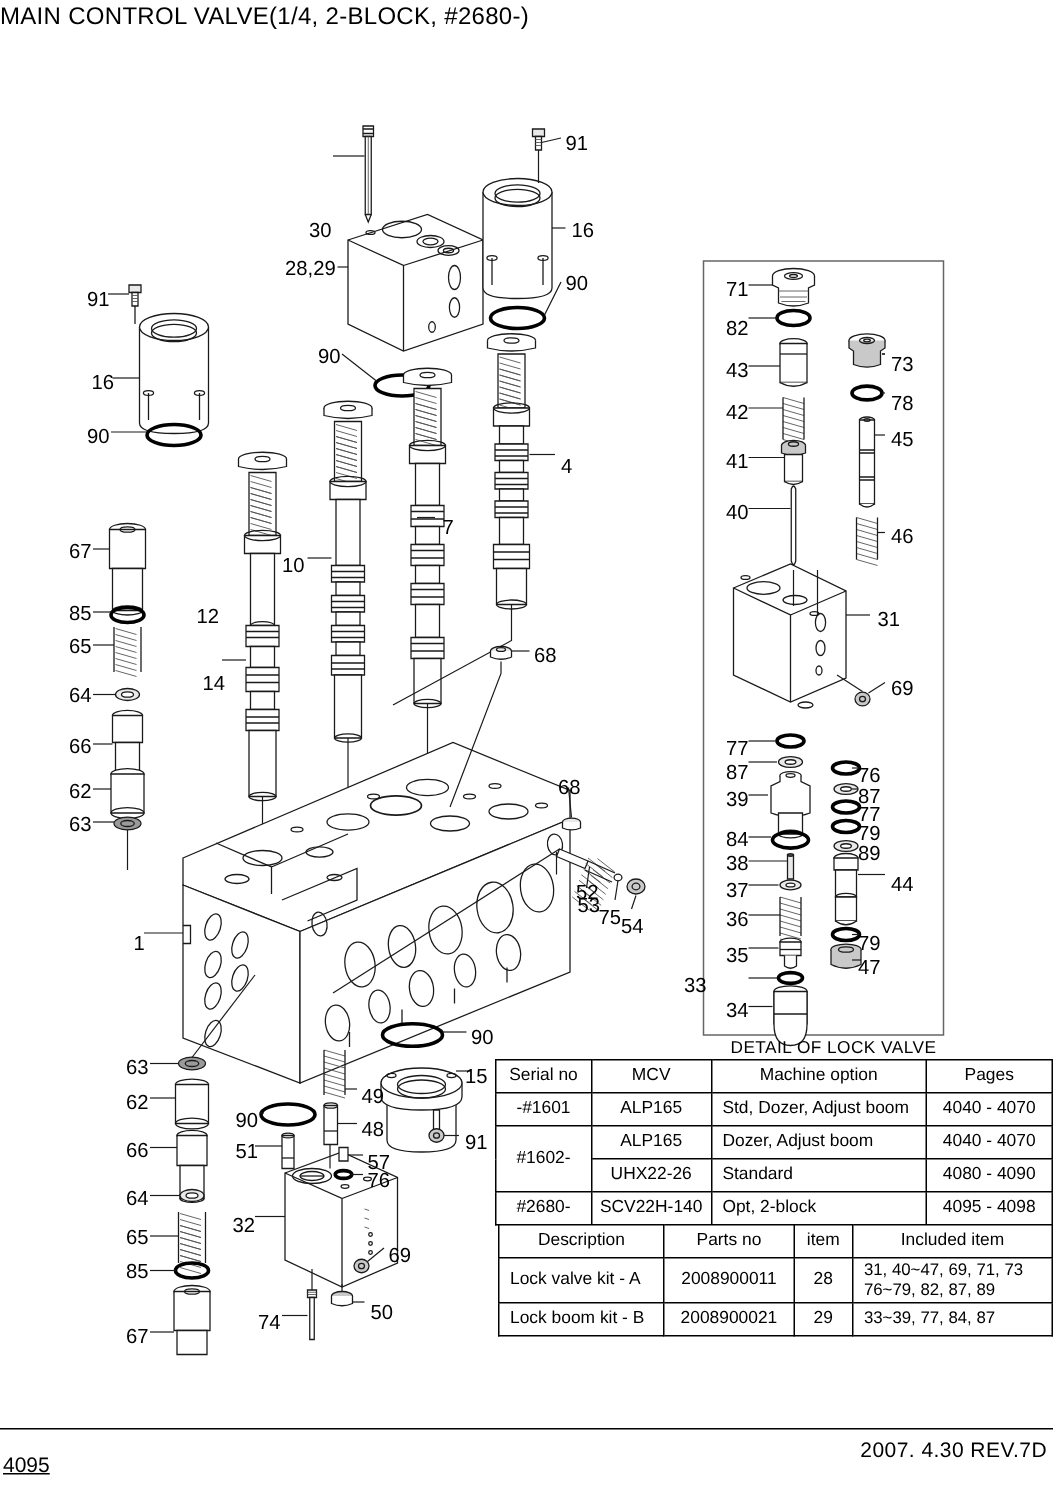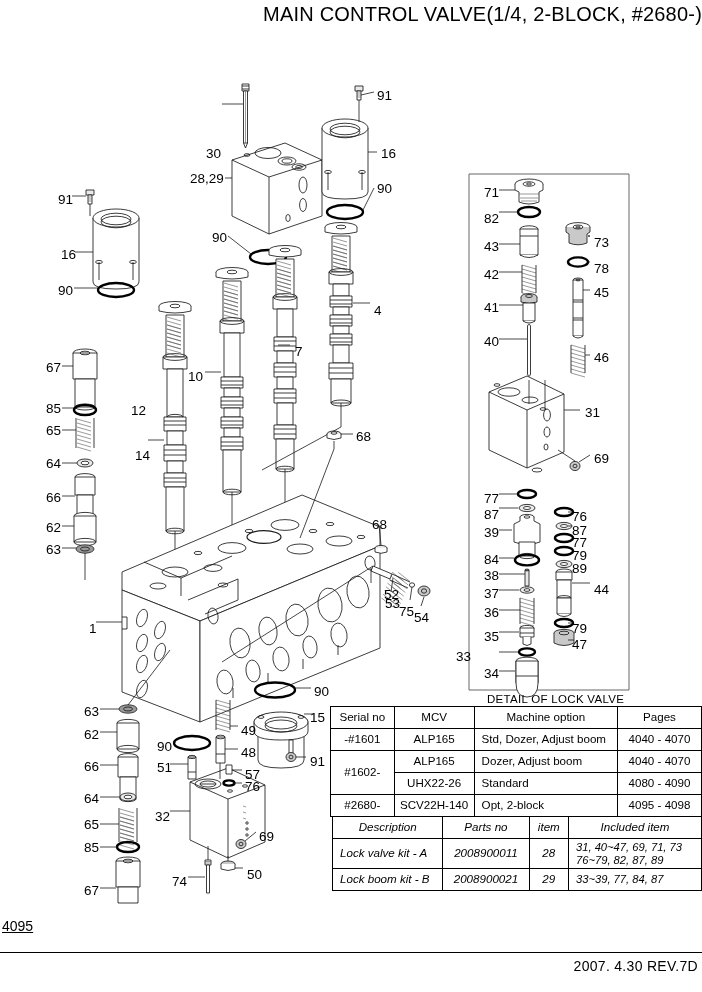--- a/index.html
+++ b/index.html
@@ -2,26 +2,26 @@
 <html><head>
 <meta charset="utf-8">
 <style>
   html,body{margin:0;padding:0;background:#fff;}
   body{width:702px;height:992px;position:relative;
        font-family:"Liberation Sans","DejaVu Sans",sans-serif;color:#000;
        -webkit-font-smoothing:antialiased;}
   #page{position:absolute;inset:0;width:702px;height:992px;overflow:hidden;}
 
   
-  .title{position:absolute;top:3px;left:0;width:702px;text-align:right;
-         font-size:20px;letter-spacing:.2px;white-space:nowrap;}
+  .title{position:absolute;top:3px;left:0;width:702px;text-align:left;
+         font-size:16px;letter-spacing:.2px;white-space:nowrap;}
 
   
   .footer-rule{position:absolute;left:0;top:952px;width:702px;height:1px;background:#000;}
-  .footer-left{position:absolute;left:2px;top:918px;font-size:14px;text-decoration:underline;}
+  .footer-left{position:absolute;left:2px;top:968px;font-size:14px;text-decoration:underline;}
   .footer-right{position:absolute;right:4px;top:958px;font-size:14px;letter-spacing:.3px;}
 
   
   svg.art{position:absolute;left:0;top:0;width:702px;height:992px;overflow:visible;}
   svg.art *{vector-effect:non-scaling-stroke;}
   .ln{stroke:#1a1a1a;stroke-width:.85;fill:none;}
   .ln2{stroke:#1a1a1a;stroke-width:1.15;fill:none;}
   .thin{stroke:#555;stroke-width:.6;fill:none;}
   .fillw{fill:#fff;stroke:#1a1a1a;stroke-width:.85;}
   .fillg{fill:#e9e9e9;stroke:#1a1a1a;stroke-width:.85;}
@@ -36,21 +36,21 @@
 
   
   .cap{position:absolute;font-size:11.5px;letter-spacing:.3px;white-space:nowrap;}
 
   
   table{border-collapse:collapse;position:absolute;background:#fff;}
   table td,table th{border:1px solid #000;font-weight:normal;font-size:11.6px;
      padding:2px 4px;text-align:center;white-space:nowrap;line-height:1.25;}
   #tbl-serial{left:330px;top:706px;}
   #tbl-serial td,#tbl-serial th{height:17px;}
-  #tbl-kit{left:332px;top:816px;font-style:italic;}
+  #tbl-kit{left:332px;top:816px;}
   #tbl-kit td,#tbl-kit th{height:17px;}
   .lcell{text-align:left;padding-left:7px;}
   .multi{line-height:1.12;font-size:11.2px;text-align:left;padding-left:7px;}
 </style>
 </head>
 <body>
 
 <div id="page">
 
   <div class="title">MAIN CONTROL VALVE(1/4, 2-BLOCK, #2680-)</div>

